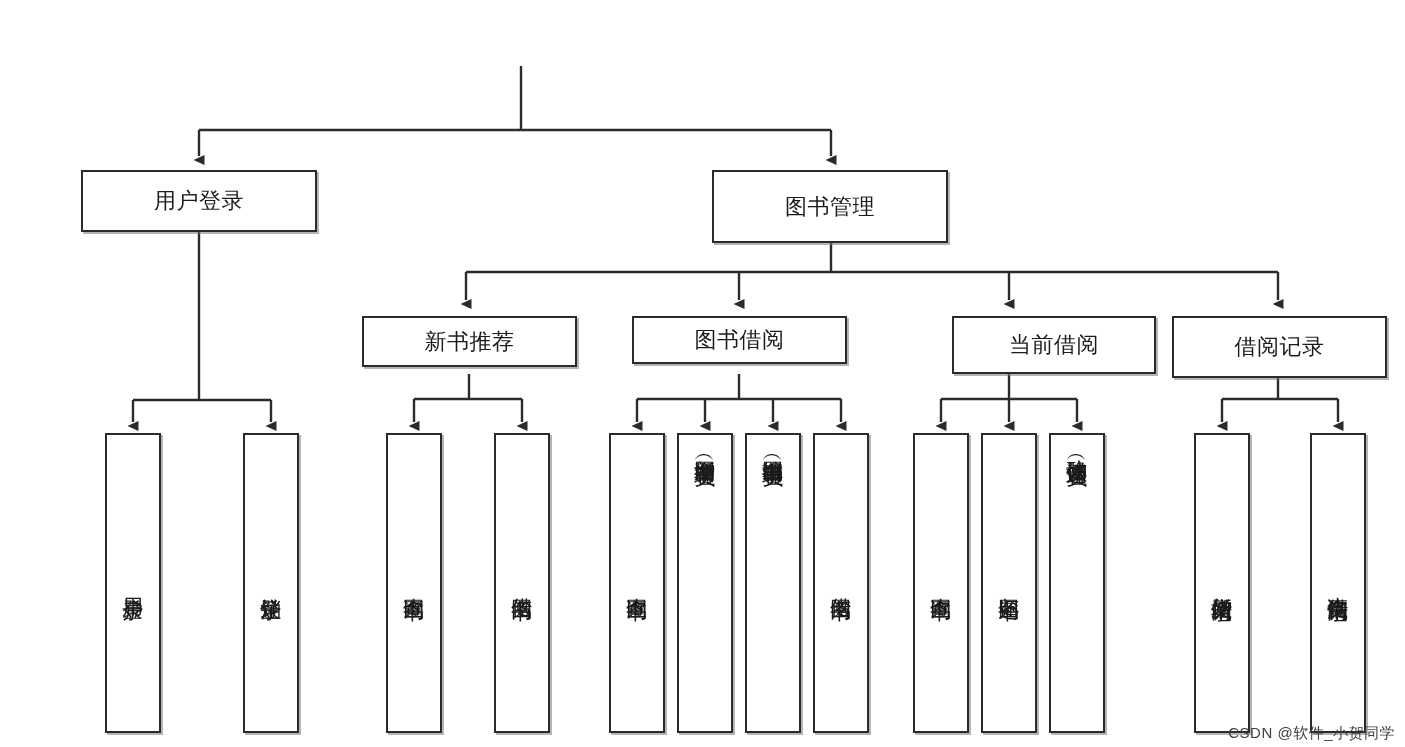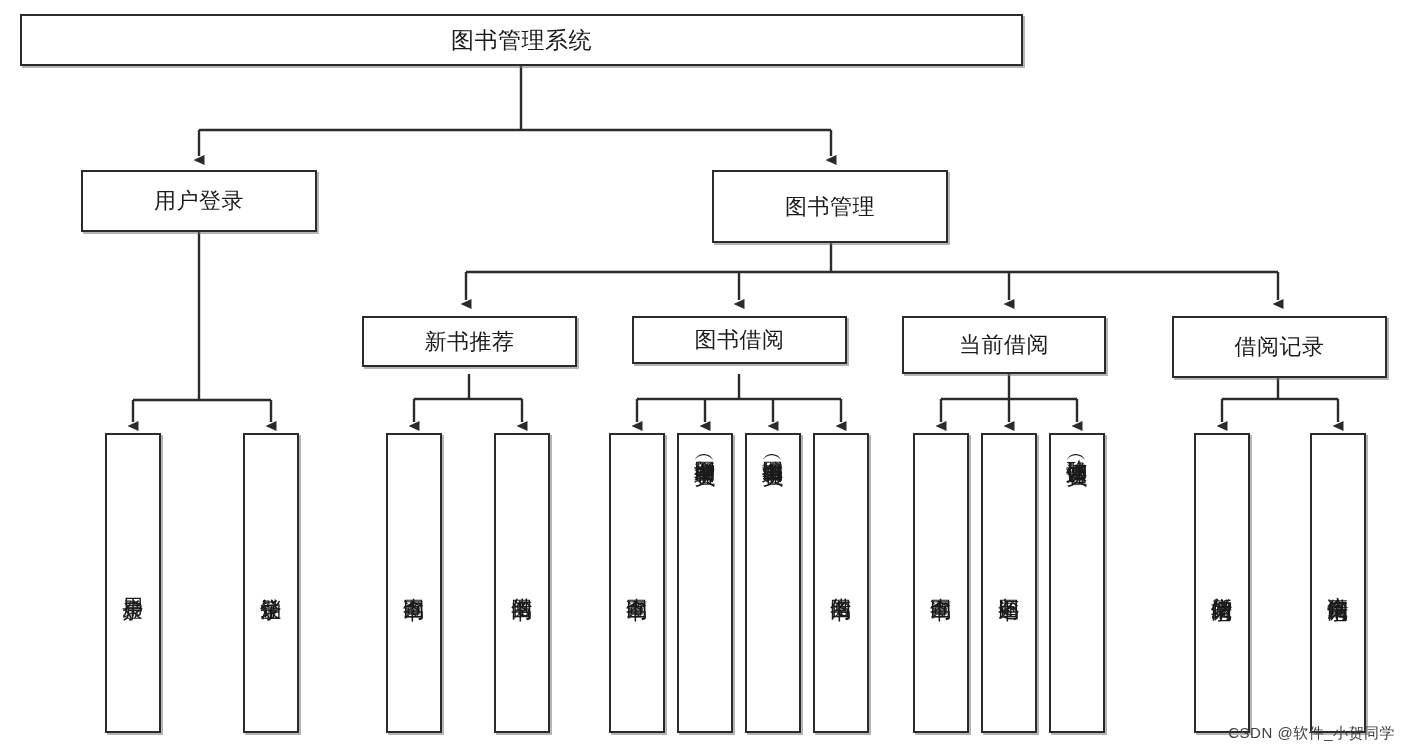--- a/index.html
+++ b/index.html
@@ -124,38 +124,35 @@
       <path d="M1009,399 L1009,422" marker-end="url(#arrow)"></path>
       <path d="M1077,399 L1077,422" marker-end="url(#arrow)"></path>
 
       <path d="M1278,374 L1278,399"></path>
       <path d="M1222,399 L1338,399"></path>
       <path d="M1222,399 L1222,422" marker-end="url(#arrow)"></path>
       <path d="M1338,399 L1338,422" marker-end="url(#arrow)"></path>
     </g>
   </svg>
 
-  <div class="node horizontal root" style="left:20px; top:14px; width:1003px; height:52px;">
-    <span class="label">图书管理系统</span>
-  </div>
 
   <div class="node horizontal" style="left:81px; top:170px; width:236px; height:62px;">
     <span class="label">用户登录</span>
   </div>
   <div class="node horizontal" style="left:712px; top:170px; width:236px; height:73px;">
     <span class="label">图书管理</span>
   </div>
 
   <div class="node horizontal" style="left:362px; top:316px; width:215px; height:51px;">
     <span class="label">新书推荐</span>
   </div>
   <div class="node horizontal" style="left:632px; top:316px; width:215px; height:48px;">
     <span class="label">图书借阅</span>
   </div>
-  <div class="node horizontal" style="left:902px; top:316px; width:204px; height:58px;">
+  <div class="node horizontal" style="left:952px; top:316px; width:204px; height:58px;">
     <span class="label">当前借阅</span>
   </div>
   <div class="node horizontal" style="left:1172px; top:316px; width:215px; height:62px;">
     <span class="label">借阅记录</span>
   </div>
 
   <div class="node vertical centered" style="left:105px; top:433px; width:56px; height:300px;">
     <span class="label">用户登录</span>
   </div>
   <div class="node vertical centered" style="left:243px; top:433px; width:56px; height:300px;">

